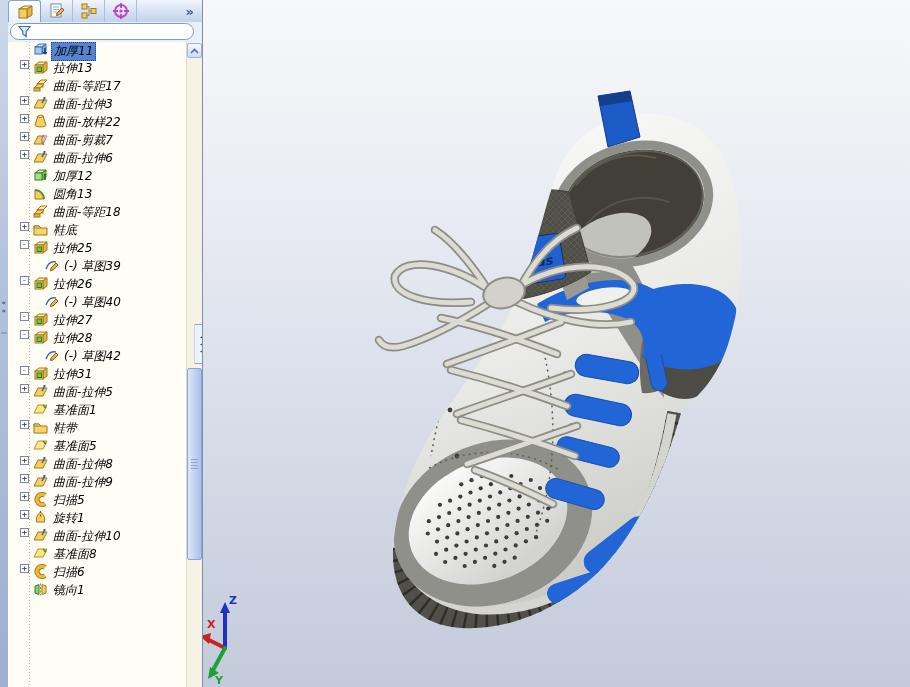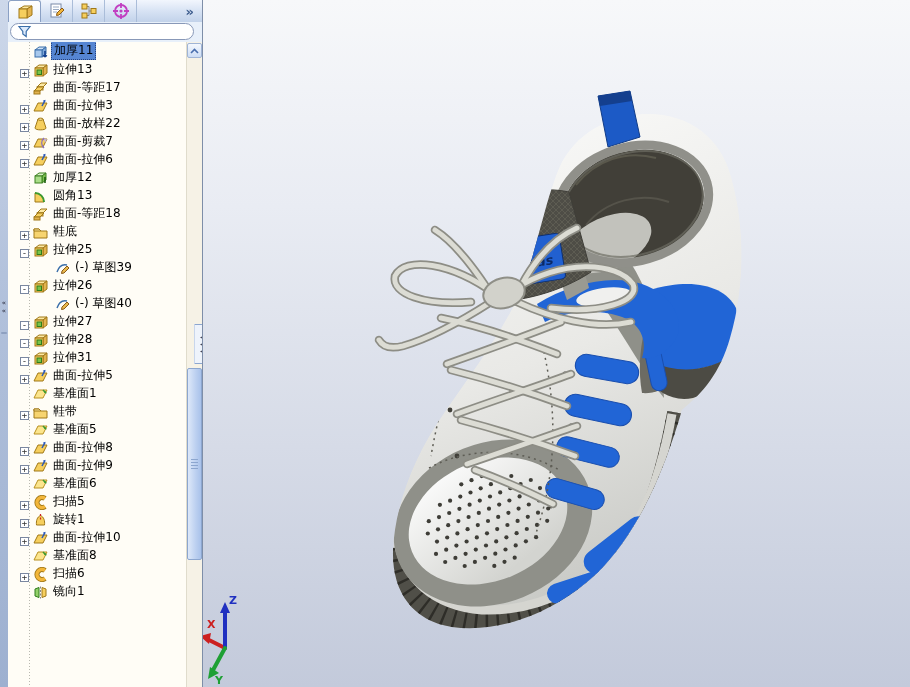--- a/index.html
+++ b/index.html
@@ -21,29 +21,29 @@
   .tab svg{display:block;}
   .tab-overflow{margin-left:auto;margin-right:8px;align-self:center;color:#3a5a8c;font-size:13px;font-weight:bold;cursor:default;}
   .filter-row{position:absolute;left:0;top:22px;width:194px;height:20px;background:#e8f0fa;}
   .filter-pill{position:absolute;left:2px;top:1px;width:184px;height:17px;background:#fff;
     border:1px solid #8898b8;border-radius:9px;display:flex;align-items:center;padding-left:6px;box-sizing:border-box;}
   .filter-pill input{border:none;outline:none;background:transparent;font-size:11px;width:150px;height:14px;}
   
   .tree{position:absolute;left:0;top:42px;width:179px;bottom:0;background:#fffdf6;overflow:hidden;
     background-image:repeating-linear-gradient(to bottom,#b9b9b0 0 1px,transparent 1px 3px);
     background-size:1px 100%;background-position:21px 0;background-repeat:no-repeat;}
-  .trow{height:18px;display:flex;align-items:flex-end;white-space:nowrap;}
+  .trow{height:18px;display:flex;align-items:flex-start;white-space:nowrap;font-style:italic;}
   .exp{width:9px;height:9px;margin-left:12px;margin-right:4px;box-sizing:border-box;border:1px solid #7a87a0;
     background:#fff;font-size:9px;line-height:6px;text-align:center;color:#333;font-family:"DejaVu Sans Mono",monospace;flex:none;}
   .exp.none{border:none;background:transparent;}
   .ticon{width:15px;height:15px;flex:none;margin-right:3px;}
   .ticon svg{display:block;}
   .tlabel{font-size:12px;color:#000;padding:0 2px;}
   .tlabel.sel{background:#5585d2;color:#000;border:1px dotted #26427e;}
-  .trow.child{padding-left:22px;}
+  .trow.child{padding-left:11px;}
   
   .scrollbar{position:absolute;right:0;top:42px;width:15px;bottom:0;background:#f6f2e6;border-left:1px solid #e0dccc;}
   .sb-up{position:absolute;top:1px;left:0;width:15px;height:15px;background:linear-gradient(180deg,#f4f8fe,#cdddf5);
     border:1px solid #9fb4d6;border-radius:2px;box-sizing:border-box;display:flex;align-items:center;justify-content:center;}
   .sb-thumb{position:absolute;left:0;top:326px;width:15px;height:192px;
     background:linear-gradient(90deg,#dde8f9,#bcd0f0 60%,#a9c2ea);border:1px solid #8ca6cf;border-radius:2px;box-sizing:border-box;}
   .sb-grip{position:absolute;left:3px;top:90px;width:7px;height:12px;
     background:repeating-linear-gradient(to bottom,#8ca6cf 0 1px,transparent 1px 3px);}
   
   .splitter{position:absolute;left:194px;top:324px;width:13px;height:38px;background:#eef3fb;
@@ -297,20 +297,30 @@
           <span class="ticon">
             <svg width="15" height="15" viewBox="0 0 15 15">
               <path d="M2,5 L6,2 L14,2 L10,5Z" fill="#fde9a2" stroke="#a07818"></path>
               <path d="M10,5 L14,2 L14,10 L10,13Z" fill="#e3b34f" stroke="#a07818"></path>
               <rect x="2" y="5" width="8" height="8" fill="#f6cf5e" stroke="#a07818"></rect>
               <rect x="4" y="7" width="4.5" height="4.5" fill="#79c24a" stroke="#2f7d1c"></rect>
             </svg>
           </span>
           <span class="tlabel">拉伸28</span>
         </div>
+        <div class="trow child">
+          <span class="exp none"></span>
+          <span class="ticon">
+            <svg width="15" height="15" viewBox="0 0 15 15">
+              <path d="M2,11 C4,5 8,3 12,4" stroke="#3b6faa" stroke-width="1.4" fill="none"></path>
+              <path d="M7,10 L12,5 L14,7 L9,12 L6.5,12.5Z" fill="#e8b84b" stroke="#8a5a1a"></path>
+            </svg>
+          </span>
+          <span class="tlabel">(-) 草图42</span>
+        </div>
         <div class="trow">
           <span class="exp">-</span>
           <span class="ticon">
             <svg width="15" height="15" viewBox="0 0 15 15">
               <path d="M2,5 L6,2 L14,2 L10,5Z" fill="#fde9a2" stroke="#a07818"></path>
               <path d="M10,5 L14,2 L14,10 L10,13Z" fill="#e3b34f" stroke="#a07818"></path>
               <rect x="2" y="5" width="8" height="8" fill="#f6cf5e" stroke="#a07818"></rect>
               <rect x="4" y="7" width="4.5" height="4.5" fill="#79c24a" stroke="#2f7d1c"></rect>
             </svg>
           </span>
@@ -373,31 +383,20 @@
         <div class="trow">
           <span class="exp">+</span>
           <span class="ticon">
             <svg width="15" height="15" viewBox="0 0 15 15">
               <path d="M1,12 L5,4 L14,4 L10,12Z" fill="#f6cf5e" stroke="#a07818"></path>
               <path d="M9,7 L12,1.5" stroke="#2a58b8" stroke-width="1.5"></path>
               <path d="M12.5,0.8 L9.8,1.8 L11.8,3.6Z" fill="#2a58b8"></path>
             </svg>
           </span>
           <span class="tlabel">曲面-拉伸9</span>
-        </div>
-        <div class="trow">
-          <span class="exp none"></span>
-          <span class="ticon">
-            <svg width="15" height="15" viewBox="0 0 15 15">
-              <path d="M1,11 L5,3 L14,3 L10,11Z" fill="#fbe07a" fill-opacity="0.85" stroke="#b89020"></path>
-              <path d="M10,3 L13,6" stroke="#3c9a30" stroke-width="1.5"></path>
-              <path d="M13.6,6.6 L10.9,5.7 L12.7,3.9Z" fill="#3c9a30"></path>
-            </svg>
-          </span>
-          <span class="tlabel">基准面6</span>
         </div>
         <div class="trow">
           <span class="exp">+</span>
           <span class="ticon">
             <svg width="15" height="15" viewBox="0 0 15 15">
               <path d="M12,3.5 A5,5 0 1 0 12,11.5" stroke="#a07818" stroke-width="5.2" fill="none"></path>
               <path d="M12,3.5 A5,5 0 1 0 12,11.5" stroke="#f2b63a" stroke-width="3.4" fill="none"></path>
             </svg>
           </span>
           <span class="tlabel">扫描5</span>

